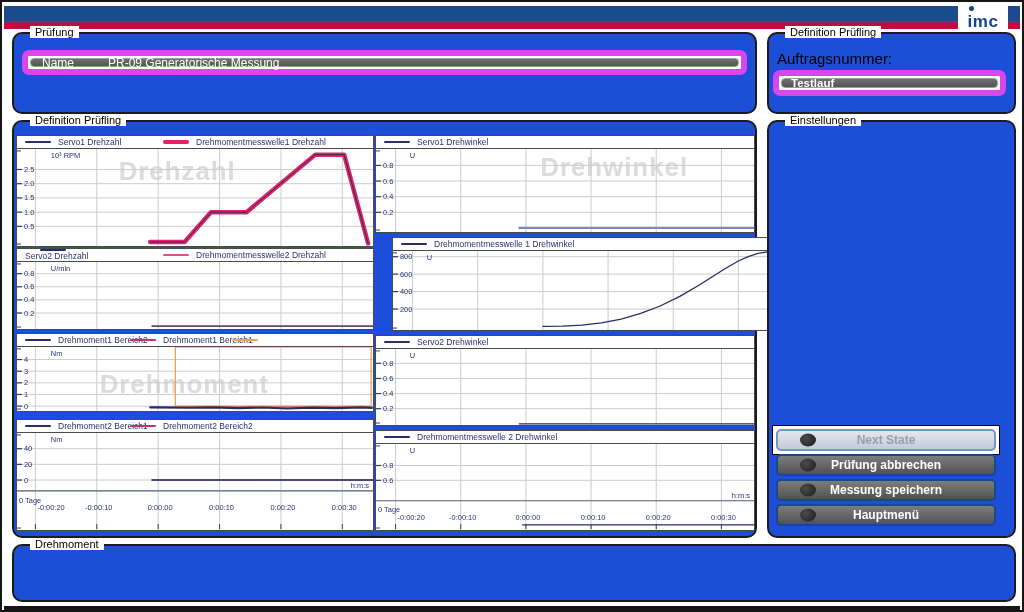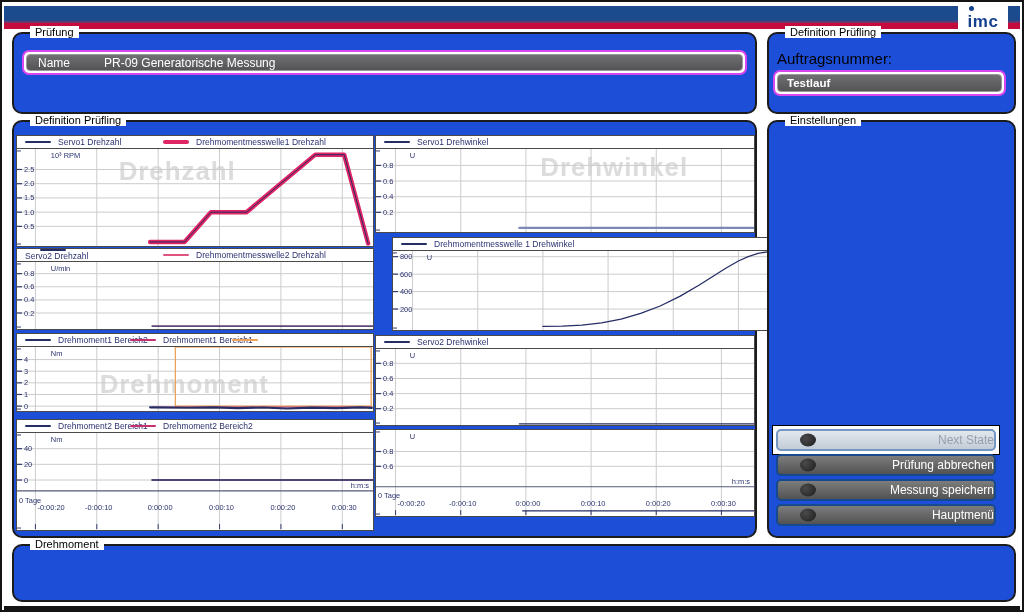--- a/index.html
+++ b/index.html
@@ -15,21 +15,21 @@
   
   .grp{position:absolute;border:2px solid #1c1c1c;border-radius:10px;background:#1d4ed8;box-sizing:content-box;}
   .grp-label{position:absolute;top:-8px;left:16px;background:#fff;padding:0 5px;font-size:11px;color:#000;white-space:nowrap;}
   #grp-pruefung{left:10px;top:30px;width:741px;height:78px;}
   #grp-auftrag{left:765px;top:30px;width:245px;height:78px;}
   #grp-charts{left:10px;top:118px;width:741px;height:414px;}
   #grp-einstellungen{left:765px;top:118px;width:245px;height:414px;}
   #grp-navigation{left:10px;top:542px;width:1000px;height:54px;}
   .bottom-bar{position:absolute;left:2px;right:2px;top:604px;height:5px;background:#141414;}
   
-  .disp{position:absolute;border:2px solid #d946ef;border-radius:7px;background:#fff;padding:2px;box-sizing:border-box;}
+  .disp{position:absolute;border:6px solid #d946ef;border-radius:7px;background:#fff;padding:2px;box-sizing:border-box;}
   .disp-inner{height:100%;display:flex;align-items:center;background:linear-gradient(180deg,#707072,#545457);border:1px solid #9a9a9a;border-radius:4px;color:#fff;font-size:12px;box-sizing:border-box;}
   .disp-label{width:66px;padding-left:11px;flex:none;}
   .disp-value{flex:1;}
   #fld-name{left:8px;top:16px;width:725px;height:25px;}
   #fld-ablauf{left:8px;top:43px;width:725px;height:25px;}
   #fld-auftrag{left:4px;top:36px;width:233px;height:26px;}
   #fld-auftrag .disp-value{padding-left:9px;font-weight:bold;font-size:11.5px;}
   .plain-label{position:absolute;font-size:15px;color:#000;}
   #lbl-auftrag{left:8px;top:16px;}
   
@@ -44,21 +44,21 @@
   #p-a1{left:2px;top:13px;width:358px;}
   #p-a2{left:2px;top:126px;width:358px;}
   #p-a3{left:2px;top:211px;width:358px;}
   #p-a4{left:2px;top:297px;width:358px;}
   #p-b1{left:361px;top:13px;width:380px;}
   #p-b2{left:378px;top:115px;width:380px;}
   #p-b3{left:361px;top:213px;width:380px;}
   #p-b4{left:361px;top:308px;width:380px;}
   
   .focus-rect{position:absolute;left:3px;top:303px;width:228px;height:30px;border:1px solid #000;background:#fff;box-sizing:border-box;}
-  .ctl-btn{position:absolute;left:7px;width:220px;height:22px;border:2px solid #16498e;border-radius:5px;background:linear-gradient(180deg,#7d7d7d,#525252);color:#fff;font-weight:normal;font-size:12px;display:flex;align-items:center;justify-content:flex-end;box-sizing:border-box;cursor:pointer;}
+  .ctl-btn{position:absolute;left:7px;width:220px;height:22px;border:2px solid #16498e;border-radius:5px;background:linear-gradient(180deg,#7d7d7d,#525252);color:#fff;font-weight:bold;font-size:12px;display:flex;align-items:center;justify-content:center;box-sizing:border-box;cursor:pointer;}
   .ctl-btn .led{position:absolute;left:22px;top:50%;transform:translateY(-50%);width:16px;height:13px;border-radius:50%;background:radial-gradient(circle at 35% 35%,#4a4a4a,#1d1d1d);}
   .ctl-btn.light{background:linear-gradient(180deg,#e3e8ee,#c2cbd7);border-color:#7396c5;color:#98a0ab;}
   #btn-0{top:307px;}#btn-1{top:332px;}#btn-2{top:357px;}#btn-3{top:382px;}
 </style>
 </head>
 <body>
 
 <div class="window">
   <div class="bar-blue"></div>
   <div class="bar-fade"></div>
@@ -352,20 +352,26 @@
           <line x1="0" y1="14.731610337972164" x2="380" y2="14.731610337972164" stroke="#cbcbcb"></line>
           <line x1="0" y1="14.731610337972164" x2="5" y2="14.731610337972164" stroke="#30386e" stroke-width="1.2"></line>
           <text x="7" y="17.331610337972165" class="tick">0.8</text>
           <line x1="0" y1="2" x2="4" y2="2" stroke="#30386e"></line>
           <line x1="0" y1="76" x2="4" y2="76" stroke="#30386e"></line>
           <text x="34" y="9" class="tick">U</text>
           <polyline points="144.1,76.8 380.0,76.8" fill="none" stroke="#262e66" stroke-width="1.3" stroke-linejoin="round" stroke-linecap="round"></polyline>
         </svg>
     </div>
     <div class="chart-panel" id="p-b4">
+      <div class="legend">
+          <span class="lg-item" style="left: 8px;">
+            <span class="sw" style="background: rgb(38, 46, 102);"></span>
+            <span>Drehmomentmesswelle 2 Drehwinkel</span>
+          </span>
+        </div>
         <svg class="plot" preserveAspectRatio="none" viewBox="0 0 380 88" style="width: 380px; height: 88px;">
           <line x1="19.655172413793103" y1="0" x2="19.655172413793103" y2="88" stroke="#cbcbcb" stroke-width="1"></line>
           <line x1="85.17241379310344" y1="0" x2="85.17241379310344" y2="88" stroke="#cbcbcb" stroke-width="1"></line>
           <line x1="150.6896551724138" y1="0" x2="150.6896551724138" y2="88" stroke="#cbcbcb" stroke-width="1"></line>
           <line x1="216.20689655172416" y1="0" x2="216.20689655172416" y2="88" stroke="#cbcbcb" stroke-width="1"></line>
           <line x1="281.7241379310345" y1="0" x2="281.7241379310345" y2="88" stroke="#cbcbcb" stroke-width="1"></line>
           <line x1="347.2413793103448" y1="0" x2="347.2413793103448" y2="88" stroke="#cbcbcb" stroke-width="1"></line>
           <line x1="0" y1="22" x2="380" y2="22" stroke="#cbcbcb"></line>
           <line x1="0" y1="22" x2="5" y2="22" stroke="#30386e" stroke-width="1.2"></line>
           <text x="7" y="24.6" class="tick">0.8</text>

